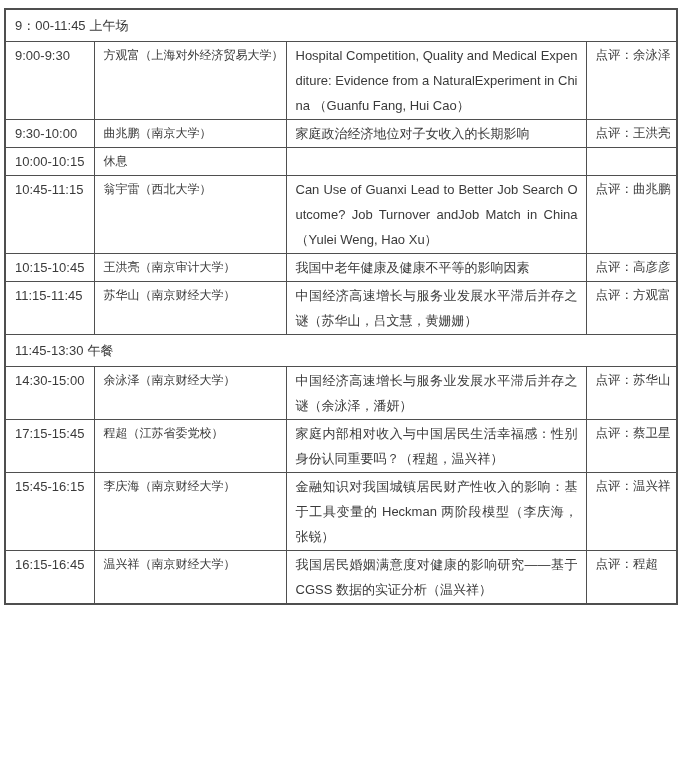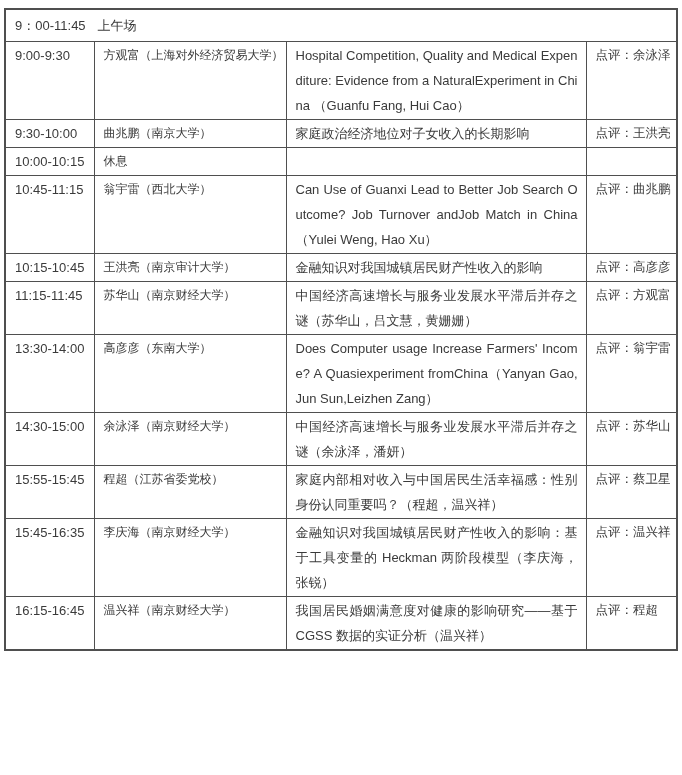--- a/index.html
+++ b/index.html
@@ -30,21 +30,21 @@
   td{
     border:1px solid var(--border);
     vertical-align:top;
     padding:1px 8px 1px 9px;
     line-height:25px;
     overflow:hidden;
   }
   tr.section-row td{
     padding:3px 8px 3px 9px;
   }
-  tr.section-row .sec-time{margin-right:12px;}
+  tr.section-row .sec-time{margin-right:4px;}
   td.c-time{white-space:nowrap;margin-left:8px;}
   td.c-speaker{
     white-space:nowrap;
     font-size:12px;
     padding-right:3px;
   }
   td.c-title{
     text-align:justify;
     word-break:break-all;
   }
@@ -96,58 +96,57 @@
   <tr>
     <td class="c-time">10:45-11:15</td>
     <td class="c-speaker">翁宇雷（西北大学）</td>
     <td class="c-title">Can Use of Guanxi Lead to Better Job Search Outcome? Job Turnover andJob Match in China （Yulei Weng, Hao Xu）</td>
     <td class="c-review">点评：曲兆鹏</td>
   </tr>
 
   <tr>
     <td class="c-time">10:15-10:45</td>
     <td class="c-speaker">王洪亮（南京审计大学）</td>
-    <td class="c-title">金融知识对我国城镇居民财产性收入的影响</td>
+    <td class="c-title">我国中老年健康及健康不平等的影响因素</td>
     <td class="c-review">点评：高彦彦</td>
   </tr>
 
   <tr>
     <td class="c-time">11:15-11:45</td>
     <td class="c-speaker">苏华山（南京财经大学）</td>
     <td class="c-title">中国经济高速增长与服务业发展水平滞后并存之谜（苏华山，吕文慧，黄姗姗）</td>
     <td class="c-review">点评：方观富</td>
   </tr>
 
+  <tr class="section-row">
+    <td colspan="4">
+      <span class="sec-time">11:45-13:30</span><span>午餐</span>
+    </td>
+  </tr>
 
 
-  <tr>
-    <td class="c-time">13:30-14:00</td>
-    <td class="c-speaker">高彦彦（东南大学）</td>
-    <td class="c-title">Does Computer usage Increase Farmers' Income? A Quasiexperiment fromChina（Yanyan Gao, Jun Sun,Leizhen Zang）</td>
-    <td class="c-review">点评：翁宇雷</td>
-  </tr>
 
 
   <tr>
     <td class="c-time">14:30-15:00</td>
     <td class="c-speaker">余泳泽（南京财经大学）</td>
     <td class="c-title">中国经济高速增长与服务业发展水平滞后并存之谜（余泳泽，潘妍）</td>
     <td class="c-review">点评：苏华山</td>
   </tr>
 
 
   <tr>
-    <td class="c-time">15:55-15:45</td>
+    <td class="c-time">17:15-15:45</td>
     <td class="c-speaker">程超（江苏省委党校）</td>
     <td class="c-title">家庭内部相对收入与中国居民生活幸福感：性别身份认同重要吗？（程超，温兴祥）</td>
     <td class="c-review">点评：蔡卫星</td>
   </tr>
 
   <tr>
-    <td class="c-time">15:45-16:35</td>
+    <td class="c-time">15:45-16:15</td>
     <td class="c-speaker">李庆海（南京财经大学）</td>
     <td class="c-title">金融知识对我国城镇居民财产性收入的影响：基于工具变量的 Heckman 两阶段模型（李庆海，张锐）</td>
     <td class="c-review">点评：温兴祥</td>
   </tr>
 
   <tr>
     <td class="c-time">16:15-16:45</td>
     <td class="c-speaker">温兴祥（南京财经大学）</td>
     <td class="c-title">我国居民婚姻满意度对健康的影响研究——基于 CGSS 数据的实证分析（温兴祥）</td>
     <td class="c-review">点评：程超</td>

